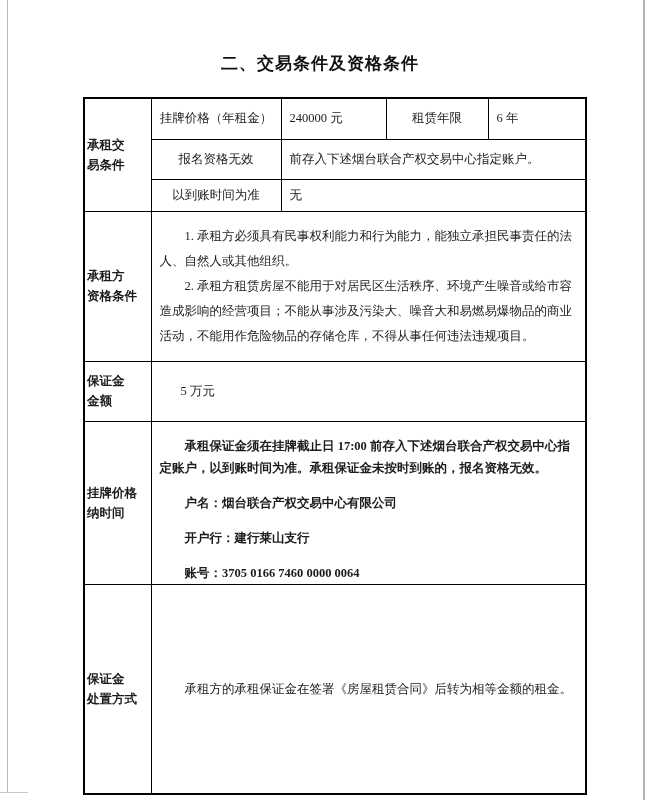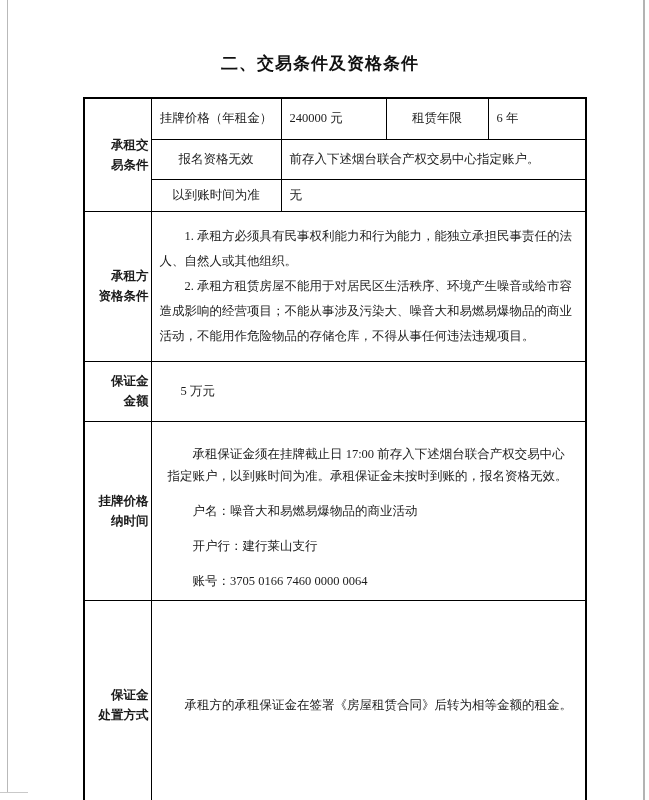--- a/index.html
+++ b/index.html
@@ -42,33 +42,33 @@
   tr.r1 { height: 41px; }
   tr.r2 { height: 40px; }
   tr.r3 { height: 32px; }
   tr.r4 { height: 150px; }
   tr.r5 { height: 60px; }
   tr.r6 { height: 160px; }
   tr.r7 { height: 210px; }
 
   td.row-label {
     font-weight: bold;
-    text-align: right;
+    text-align: left;
     white-space: pre-line;
     line-height: 20px;
     padding: 0 2px;
   }
   td.cell-label { text-align: center; padding: 0 0; }
   td.cell-value { padding-left: 8px; padding-right: 4px; }
 
   td.qual-cell { vertical-align: top; padding: 12px 7px 0 8px; }
   td.qual-cell p { margin: 0; text-indent: 2em; line-height: 25px; }
 
   td.pay-cell { vertical-align: top; padding: 13px 7px 0 8px; }
-  td.pay-cell p { margin: 8px; line-height: 22px; }
+  td.pay-cell p { margin: 0; line-height: 22px; font-weight: bold; }
   td.pay-cell p.intro { text-indent: 2em; }
   td.pay-cell p.acct  { text-indent: 2em; margin-top: 13px; }
 
   td.amount-cell { padding-left: 29px; margin-top: 44px; }
 
   td.disposal-cell { padding: 0 7px 0 8px; margin-top: 20px; }
   td.disposal-cell p { margin: 0; text-indent: 2em; line-height: 22px; }
 </style>
 </head>
 <body>
@@ -117,21 +117,21 @@
       <tr class="r5">
         <td class="row-label">保证金
 金额</td>
         <td colspan="4" class="cell-value amount-cell">5 万元</td>
       </tr>
       <tr class="r6">
         <td class="row-label">挂牌价格
 纳时间</td>
         <td colspan="4" class="pay-cell">
           <p class="intro">承租保证金须在挂牌截止日 17:00 前存入下述烟台联合产权交易中心指定账户，以到账时间为准。承租保证金未按时到账的，报名资格无效。</p>
-          <p class="acct">户名：噪音大和易燃易爆物品的商业活动</p>
+          <p class="acct">户名：烟台联合产权交易中心有限公司</p>
           <p class="acct">开户行：建行莱山支行</p>
           <p class="acct">账号：3705 0166 7460 0000 0064</p>
         </td>
       </tr>
       <tr class="r7">
         <td class="row-label">保证金
 处置方式</td>
         <td colspan="4" class="disposal-cell">
           <p>承租方的承租保证金在签署《房屋租赁合同》后转为相等金额的租金。</p>
         </td>

